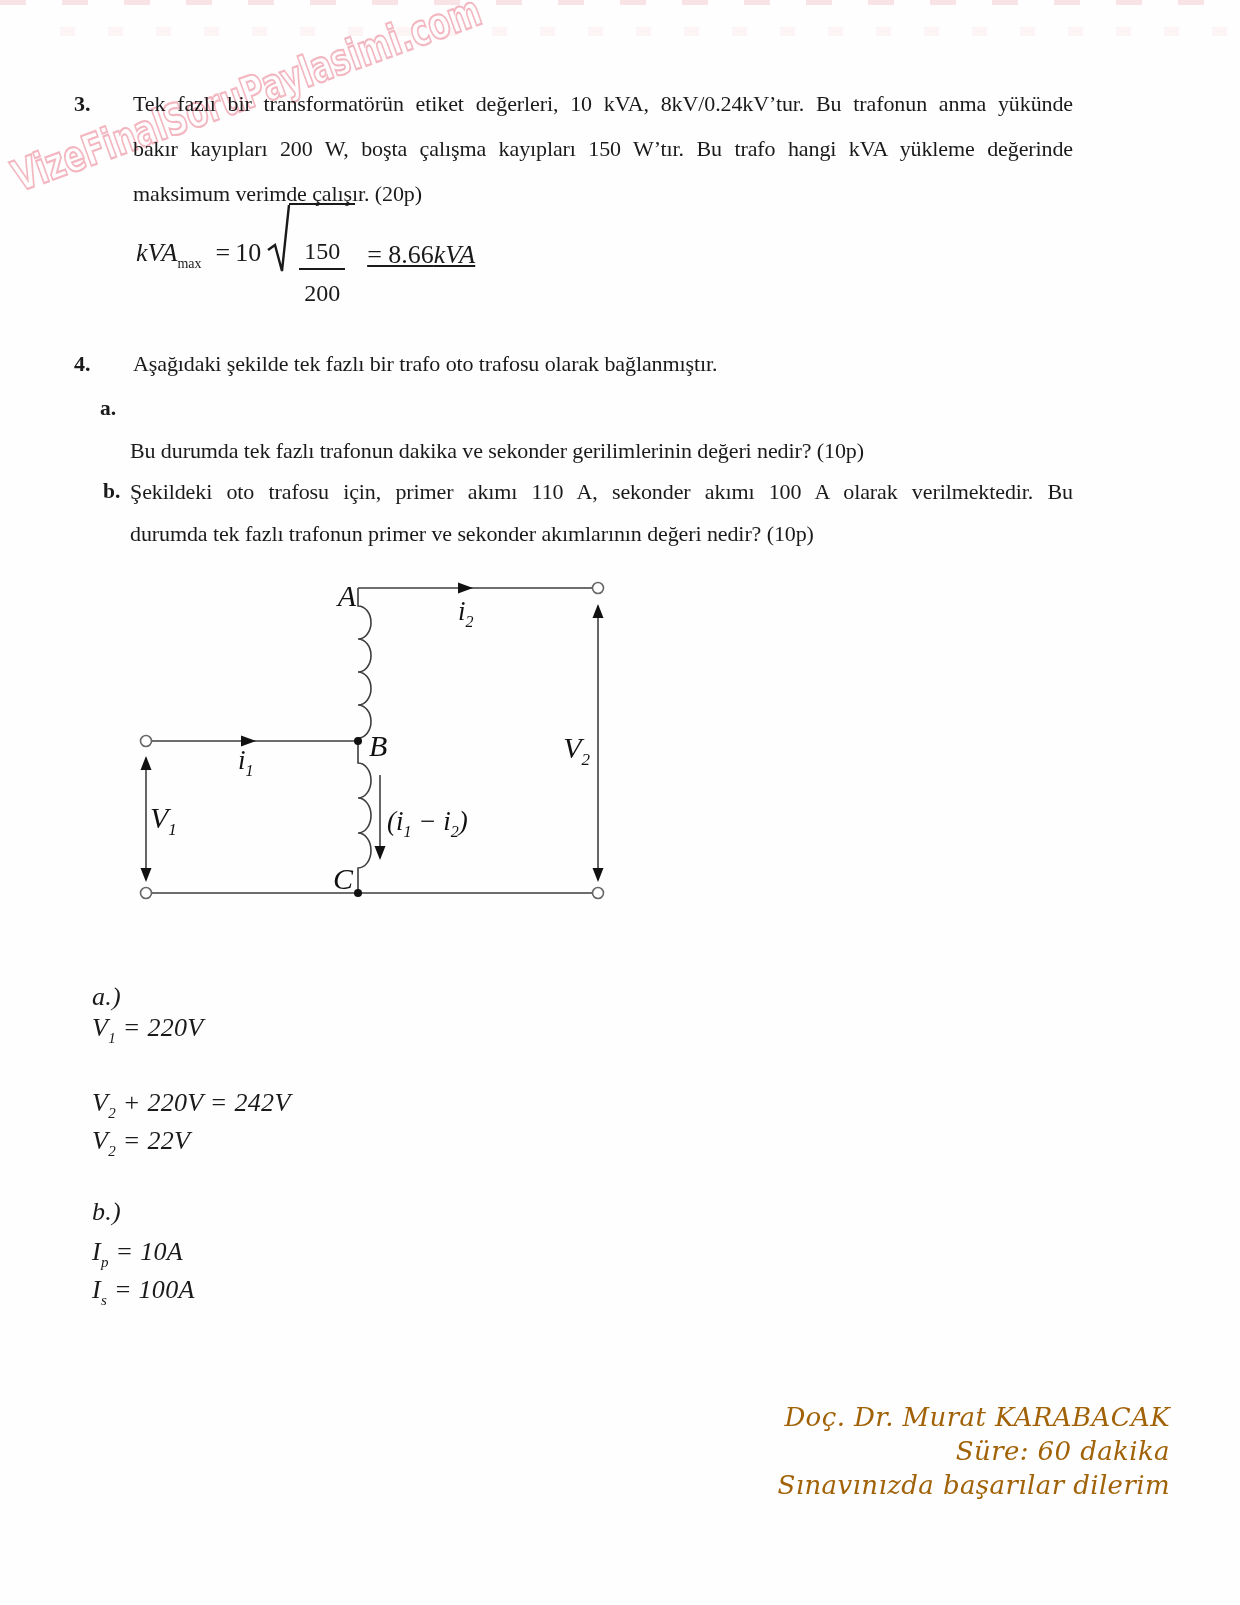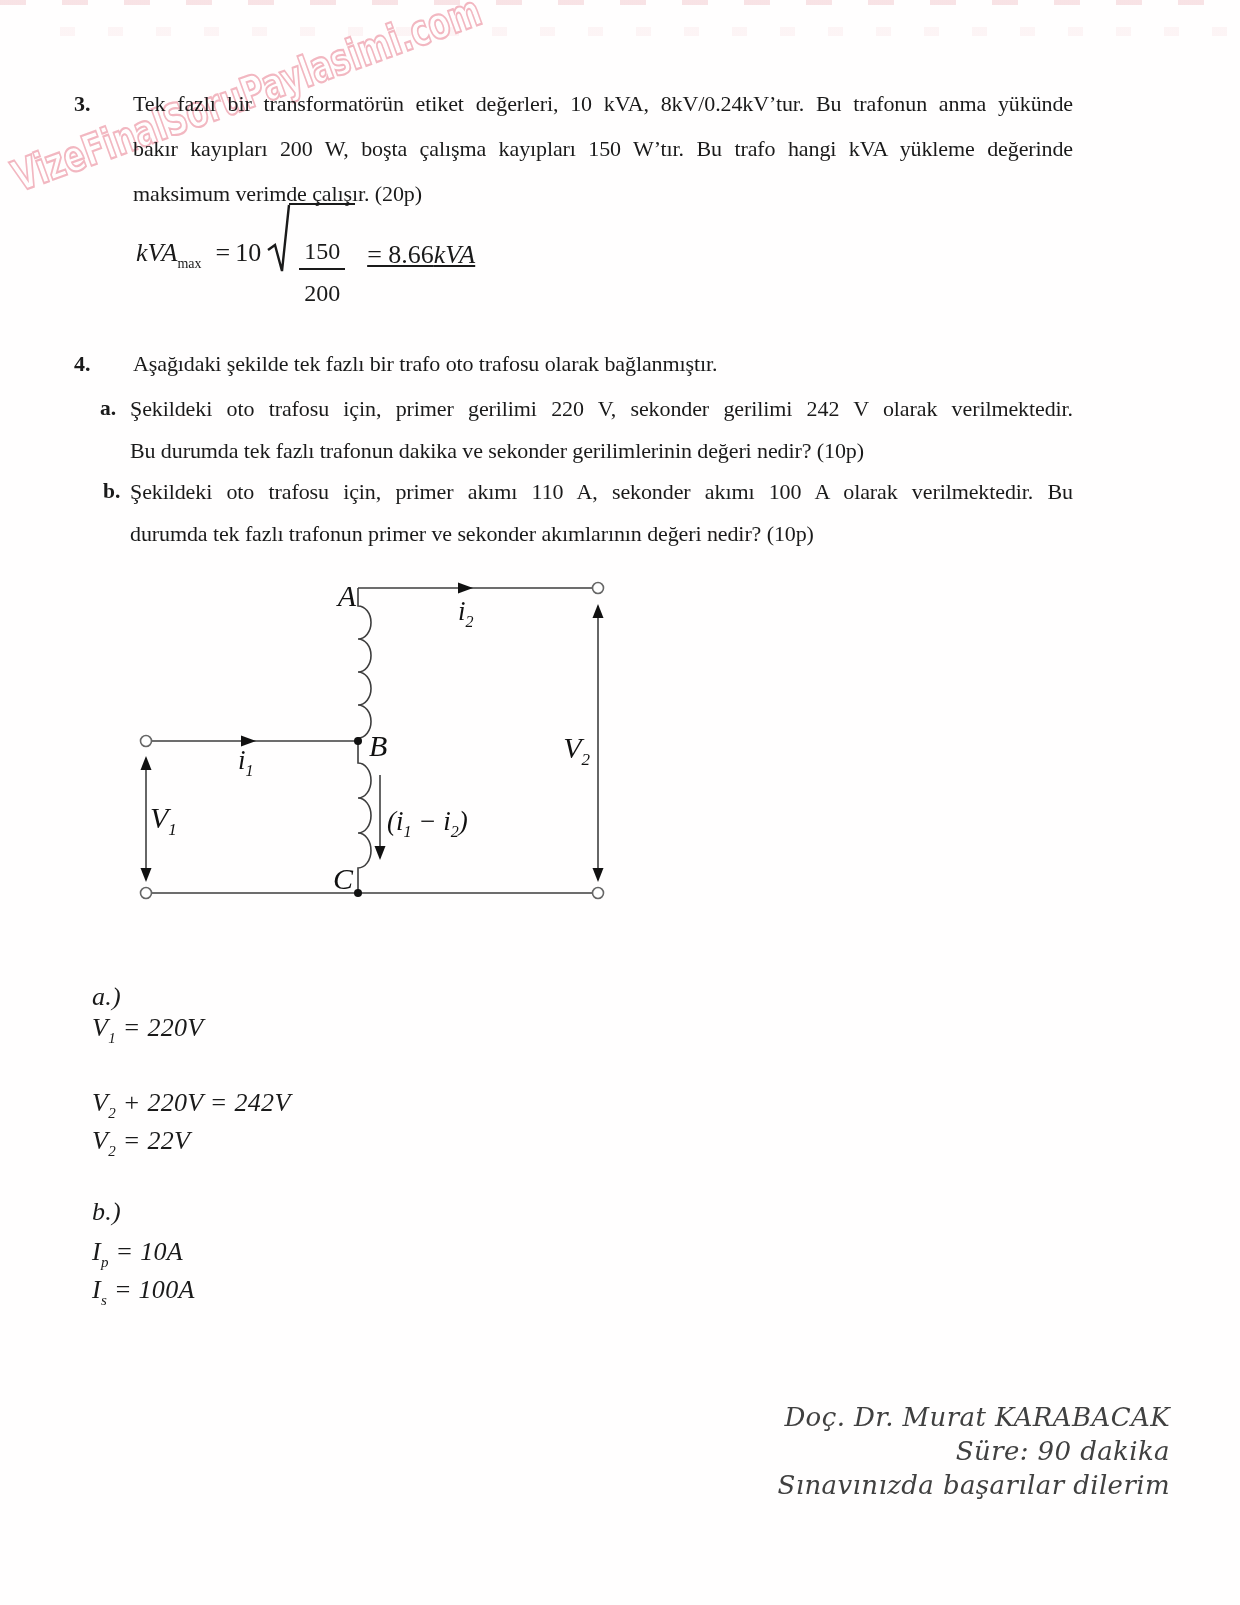--- a/index.html
+++ b/index.html
@@ -58,21 +58,21 @@
   
   .sol {
     position: absolute; left: 92px; z-index: 1;
     font-style: italic; font-size: 26px; letter-spacing: .3px;
   }
   .sol sub { font-size: 15px; vertical-align: -7px; font-style: italic; }
   
   .footer {
     position: absolute; right: 70px; top: 1400px; z-index: 1;
     text-align: right; font-family: "DejaVu Serif", serif; font-style: italic;
-    font-size: 26px; line-height: 34px; color: #404040; letter-spacing: .4px;
+    font-size: 26px; line-height: 34px; color: #a16207; letter-spacing: .4px;
   }
 </style>
 </head>
 <body>
 
 <div class="page">
   <div class="artifact-top"></div>
   <div class="artifact-top2"></div>
   <div class="watermark">VizeFinalSoruPaylasimi.com</div>
 
@@ -92,21 +92,20 @@
         <div class="den">200</div>
       </span>
     </span>
     <span class="fres"><span>= 8.66</span><span class="fit">kVA</span></span>
   </div>
 
   <div class="qnum" style="left:74px; top:351px">4.</div>
   <div class="qline" style="top:351px">Aşağıdaki şekilde tek fazlı bir trafo oto trafosu olarak bağlanmıştır.</div>
 
   <div class="qmark" style="left:100px; top:396px">a.</div>
-  <div class="qline just" style="left:130px; width:943px; top:396px">Şekildeki oto trafosu için, primer gerilimi 220 V, sekonder gerilimi 242 V olarak verilmektedir.</div>
   <div class="qline" style="left:130px; width:943px; top:438px">Bu durumda tek fazlı trafonun dakika ve sekonder gerilimlerinin değeri nedir? (10p)</div>
 
   <div class="qmark" style="left:103px; top:479px">b.</div>
   <div class="qline just" style="left:130px; width:943px; top:479px">Şekildeki oto trafosu için, primer akımı 110 A, sekonder akımı 100 A olarak verilmektedir. Bu</div>
   <div class="qline" style="left:130px; width:943px; top:521px">durumda tek fazlı trafonun primer ve sekonder akımlarının değeri nedir? (10p)</div>
 
   <svg class="circuit" width="492" height="352" viewBox="0 0 492 352">
     <g stroke="var(--wire)" stroke-width="1.6" fill="none">
 
       <path d="M238,30 H472"></path>
@@ -155,16 +154,16 @@
   <div class="sol" style="top:982px">a.)</div>
   <div class="sol" style="top:1013px"><span>V</span><sub>1</sub><span> = 220V</span></div>
   <div class="sol" style="top:1088px"><span>V</span><sub>2</sub><span> + 220V = 242V</span></div>
   <div class="sol" style="top:1126px"><span>V</span><sub>2</sub><span> = 22V</span></div>
   <div class="sol" style="top:1197px">b.)</div>
   <div class="sol" style="top:1237px"><span>I</span><sub>p</sub><span> = 10A</span></div>
   <div class="sol" style="top:1275px"><span>I</span><sub>s</sub><span> = 100A</span></div>
 
   <div class="footer">
     <div>Doç. Dr. Murat KARABACAK</div>
-    <div>Süre: 90 dakika</div>
+    <div>Süre: 60 dakika</div>
     <div>Sınavınızda başarılar dilerim</div>
   </div>
 </div>
 
 </body></html>

